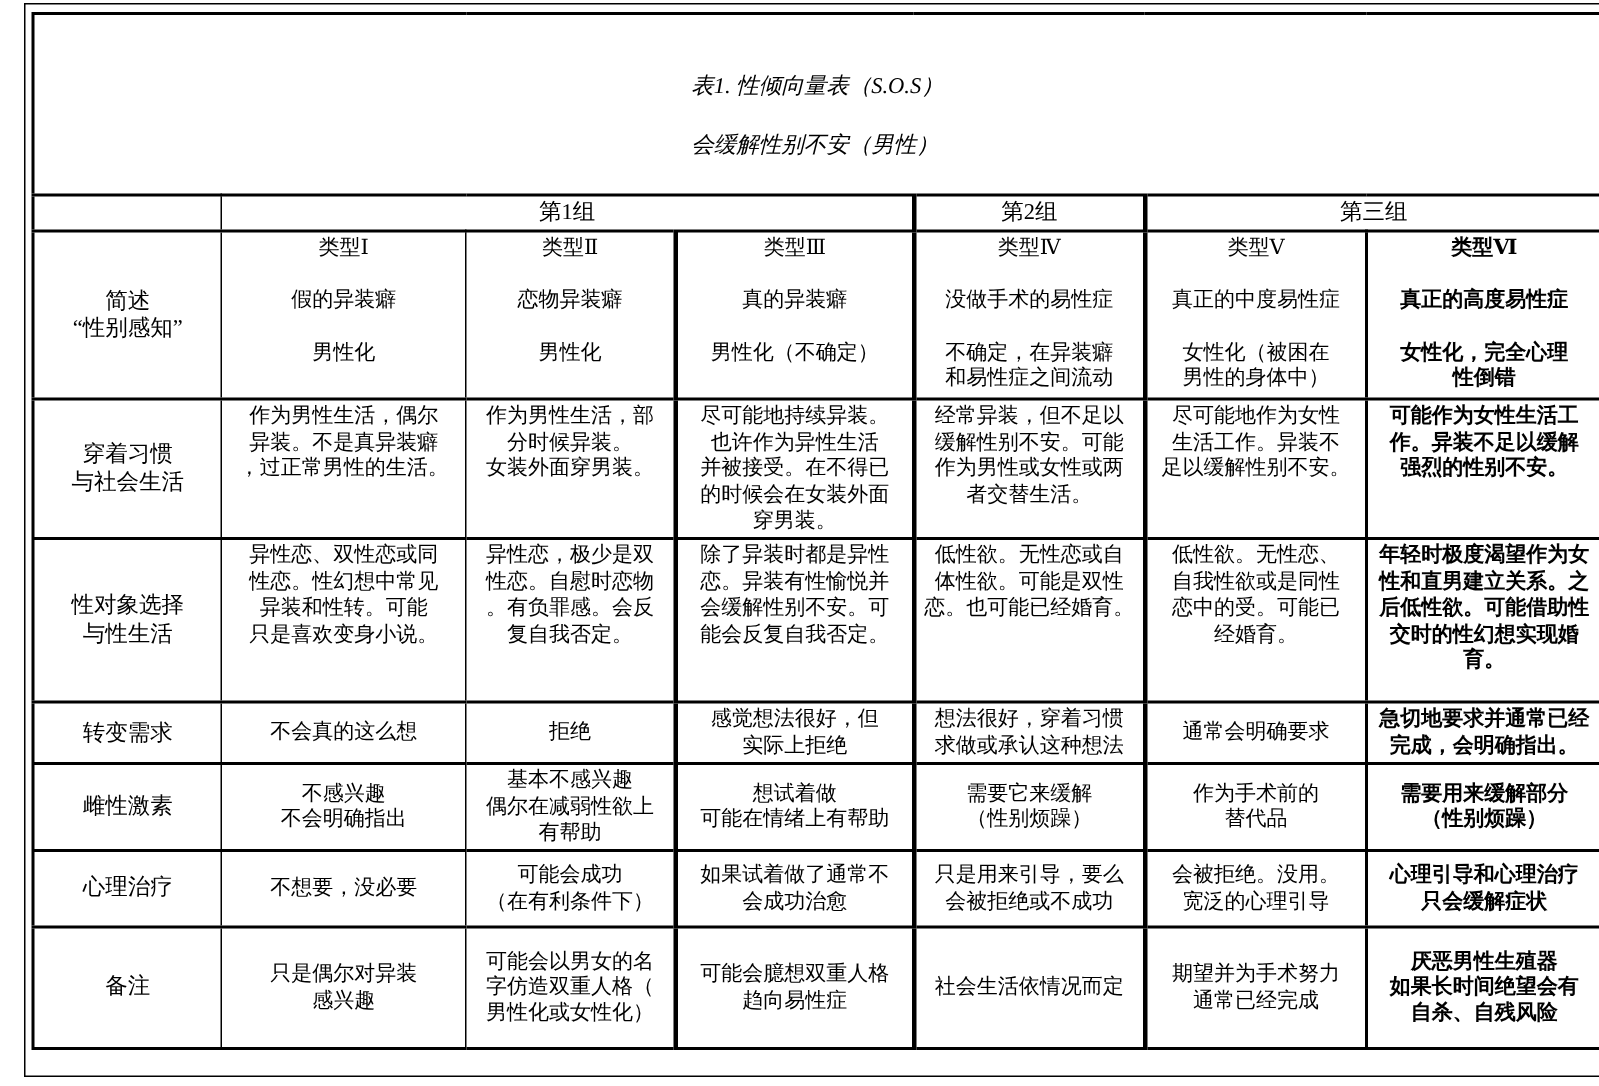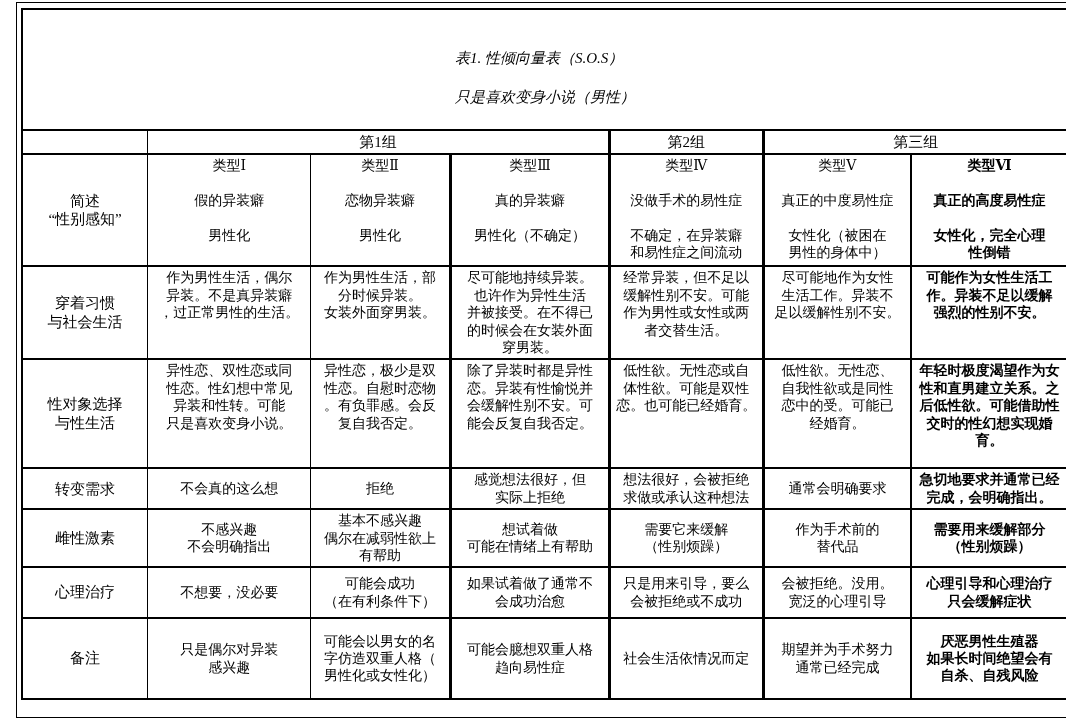--- a/index.html
+++ b/index.html
@@ -55,21 +55,21 @@
       <col style="width:153px">
       <col style="width:147px">
       <col style="width:156px">
     </colgroup>
 
     <tbody>
         <tr class="r-title">
       <td colspan="7" class="title-cell">
         <div class="title-inner">
           <div>表1.  性倾向量表（S.O.S）</div>
-          <div>只是喜欢变身小说（男性）</div>
+          <div>会缓解性别不安（男性）</div>
         </div>
       </td>
     </tr>
 
     <tr class="r-group">
       <th></th>
       <td colspan="3" class="group-cell">第1组</td>
       <td class="group-cell gl3">第2组</td>
       <td colspan="2" class="group-cell gl3">第三组</td>
     </tr>
@@ -166,21 +166,21 @@
 交时的性幻想实现婚育。</td>
     </tr>
 
 
     <tr class="r5">
       <th class="row-header">转变需求</th>
       <td>不会真的这么想</td>
       <td>拒绝</td>
       <td class="gl3">感觉想法很好，但
 实际上拒绝</td>
-      <td class="gl3">想法很好，会被拒绝
+      <td class="gl3">想法很好，穿着习惯
 求做或承认这种想法</td>
       <td class="gl3">通常会明确要求</td>
       <td class="gl2">急切地要求并通常已经
 完成，会明确指出。</td>
     </tr>
 
     <tr class="r6">
       <th class="row-header">雌性激素</th>
       <td>不感兴趣
 不会明确指出</td>

